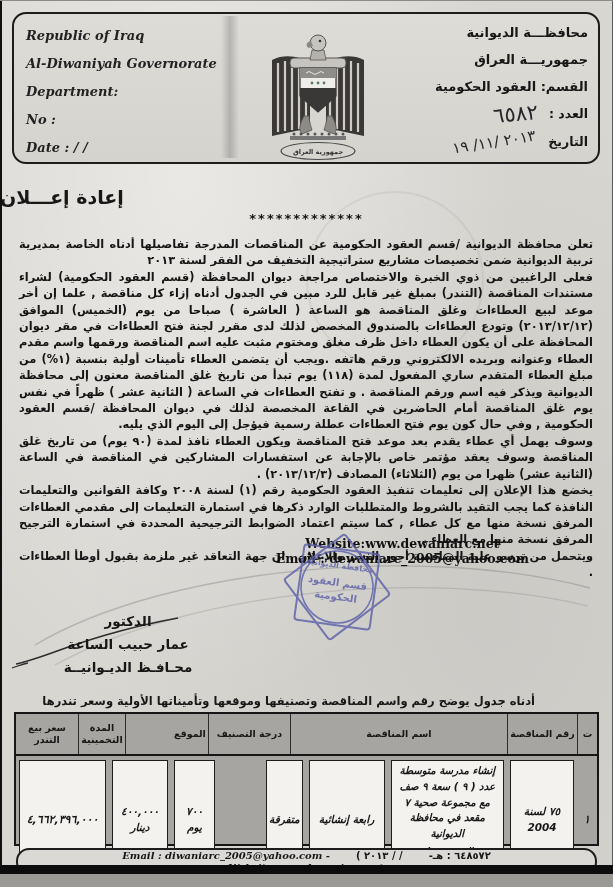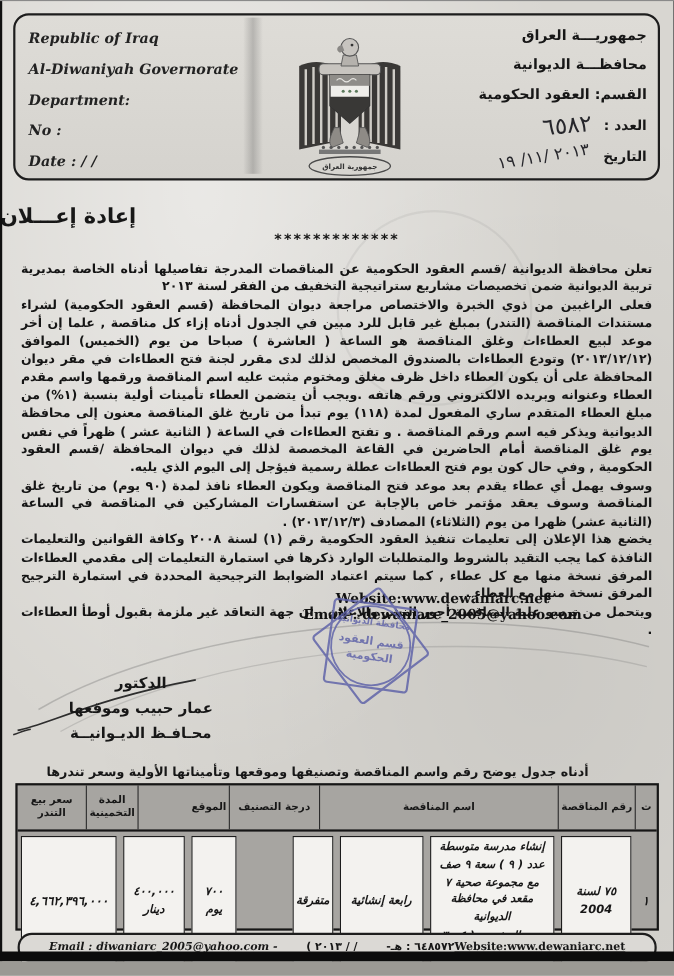--- a/index.html
+++ b/index.html
@@ -74,21 +74,21 @@
   .w-seq{flex:0 0 20px;}.w-num{flex:0 0 70px;}.w-name{flex:1 1 auto;}
   .w-class{flex:0 0 82px;}.w-loc{flex:0 0 42px;padding-left:48px;}.w-dur{flex:0 0 47px;}
   .w-price{flex:0 0 62px;}.w-cost{flex:0 0 93px;}
   .name-main{font-size:10.2px;}
   .name-sub{font-size:10.2px;margin-top:2px;}
   .cost-val{font-size:11px;}
 
   
   .footer{position:absolute;left:16px;top:848px;width:581px;height:27px;
     border:2px solid #1d1d1d;border-radius:13px;background:#dbd9d5;
-    display:flex;align-items:center;justify-content:center;
+    display:flex;flex-direction:column;align-items:center;justify-content:center;
     font-size:10px;font-weight:bold;box-sizing:border-box;line-height:12px;}
   .f1{display:flex;gap:26px;align-items:baseline;direction:ltr;}
   .f-email{font-family:"DejaVu Serif",serif;font-style:italic;}
   .f-date{direction:ltr;unicode-bidi:isolate;}
   .f-phone{direction:ltr;unicode-bidi:isolate;}
   .f2{font-family:"DejaVu Serif",serif;text-decoration:underline;}
 </style>
 </head>
 <body>
 
@@ -151,22 +151,22 @@
           <circle cx="56" cy="104" r="1.5"></circle>
           <circle cx="63" cy="104" r="1.5"></circle>
         <circle cx="70" cy="104" r="1.5"></circle>
           <circle cx="77" cy="104" r="1.5"></circle>
       </g>
       <ellipse cx="52" cy="121" rx="37" ry="8.5" fill="#d6d4cf" stroke="#4a4a4a" stroke-width="1.2"></ellipse>
       <text x="52" y="124" text-anchor="middle" font-size="6.5" font-weight="bold" fill="#333">جمهورية العراق</text>
     </svg>
 
     <div class="arb">
+      <div>محافظـــة الديوانية</div>
       <div>جمهوريـــة العراق</div>
-      <div>محافظـــة الديوانية</div>
       <div>القسم: العقود الحكومية</div>
       <div class="num-line">
         <span>العدد :</span>
         <span class="hand">٦٥٨٢</span>
       </div>
       <div class="date-line">
         <span>التاريخ</span>
         <span class="hand-date">٢٠١٣ /١١/ ١٩</span>
       </div>
     </div>
@@ -200,21 +200,21 @@
       <text x="75" y="74" font-size="10">الحكومية</text>
     </g>
   </svg>
 
   <svg class="swoosh" width="180" height="60" viewBox="0 0 180 60">
     <path d="M 6,52 C 30,48 80,22 168,6" fill="none" stroke="#2e2e2e" stroke-width="1.6"></path>
     <path d="M 2,56 C 8,54 12,52 18,51" fill="none" stroke="#2e2e2e" stroke-width="1.3"></path>
   </svg>
   <div class="sig">
     <div>الدكتور</div>
-    <div>عمار حبيب وموقعها</div>
+    <div>عمار حبيب الساعة</div>
     <div class="role">محـافـظ الديـوانيــة</div>
   </div>
 
   <div class="intro">أدناه جدول يوضح رقم واسم المناقصة وتصنيفها وموقعها وتأميناتها الأولية وسعر تندرها</div>
 
   <div class="tbl">
     <div class="thead">
       <div class="th w-seq">ت</div>
       <div class="th w-num">رقم المناقصة</div>
       <div class="th w-name">اسم المناقصة</div>

